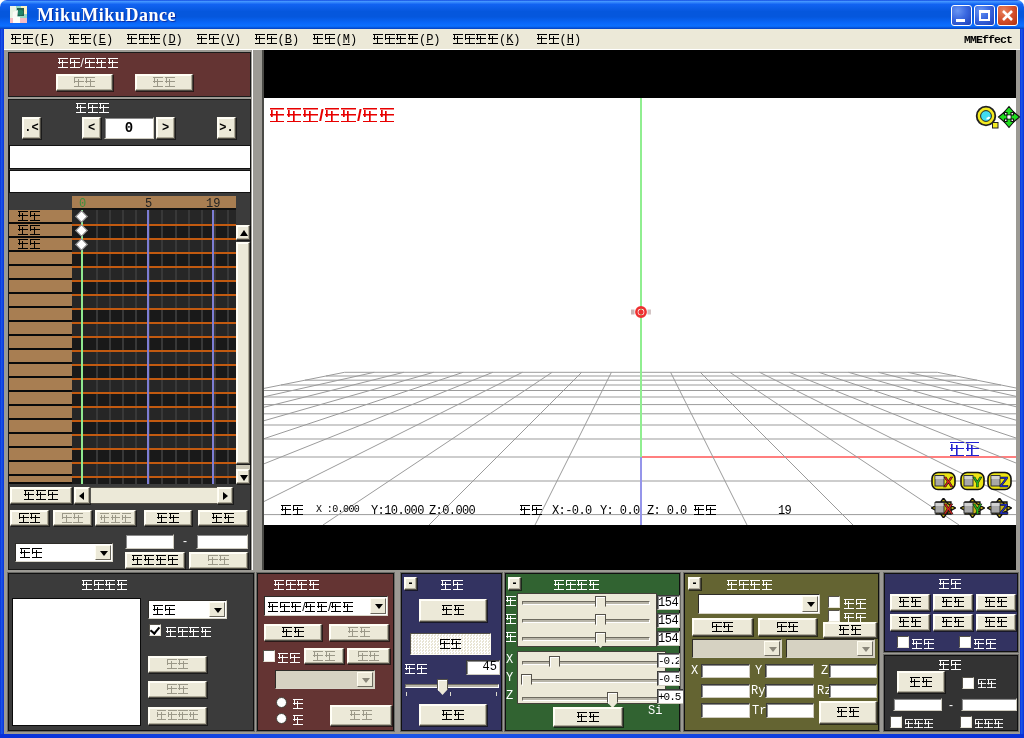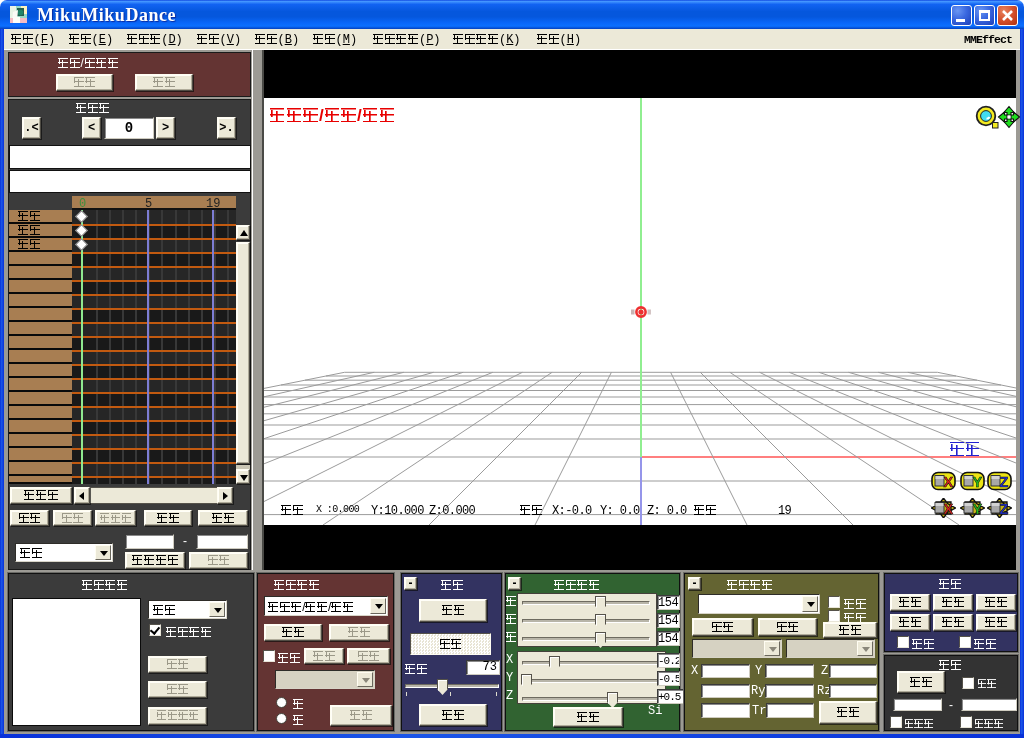--- a/index.html
+++ b/index.html
@@ -328,21 +328,21 @@
 <div class="wt" style="left:292px;top:697px"><i class="z"></i></div>
 <span class="rad" style="left:276px;top:713px"></span>
 <div class="wt" style="left:292px;top:713px"><i class="z"></i></div>
 <div class="btn dis" style="left:330px;top:705px;width:62px;height:21px;line-height:19px"><i class="z"></i><i class="z"></i></div>
 <div class="abs" style="left:401px;top:573px;width:101px;height:158px;background:#333361;border:1px solid #101010;box-shadow:0 0 0 1px #6a6a66"></div>
 <div class="btn" style="left:404px;top:577px;width:13px;height:13px;line-height:11px;font-weight:bold">-</div>
 <div class="wt" style="left:440px;top:578px"><i class="z"></i><i class="z"></i></div>
 <div class="btn" style="left:419px;top:599px;width:68px;height:23px;line-height:21px"><i class="z"></i><i class="z"></i></div>
 <div class="abs" style="left:410px;top:633px;width:81px;height:22px;background:repeating-conic-gradient(#fff 0% 25%,#e8e4d4 0% 50%) 0 0/3px 3px;border:1px solid;border-color:#55524a #fffdf2 #fffdf2 #55524a;text-align:center;font-size:12px;line-height:20px;color:#000"><i class="z"></i><i class="z"></i></div>
 <div class="wt" style="left:404px;top:662px"><i class="z"></i><i class="z"></i></div>
-<div class="sunk" style="left:466px;top:660px;width:34px;height:15px;font-size:12px;text-align:right;padding-right:2px;font-family:Liberation Mono;line-height:13px">73</div>
+<div class="sunk" style="left:466px;top:660px;width:34px;height:15px;font-size:12px;text-align:right;padding-right:2px;font-family:Liberation Mono;line-height:13px">45</div>
 <div class="trk" style="left:405px;top:684px;width:94px"></div>
 <div class="th" style="left:437px;top:679px"></div>
 <div class="abs" style="left:406px;top:692px;width:1px;height:4px;background:#dddbce"></div>
 <div class="abs" style="left:450px;top:692px;width:1px;height:4px;background:#dddbce"></div>
 <div class="abs" style="left:496px;top:692px;width:1px;height:4px;background:#dddbce"></div>
 <div class="btn" style="left:419px;top:704px;width:68px;height:22px;line-height:20px"><i class="z"></i><i class="z"></i></div>
 <div class="abs" style="left:505px;top:573px;width:175px;height:158px;background:#316331;border:1px solid #101010;box-shadow:0 0 0 1px #6a6a66"></div>
 <div class="btn" style="left:508px;top:577px;width:13px;height:13px;line-height:11px;font-weight:bold">-</div>
 <div class="wt" style="left:553px;top:578px"><i class="z"></i><i class="z"></i><i class="z"></i><i class="z"></i></div>
 <div class="abs" style="left:517px;top:593px;width:140px;height:54px;background:#ece9d8;border:1px solid #44413a"></div>

